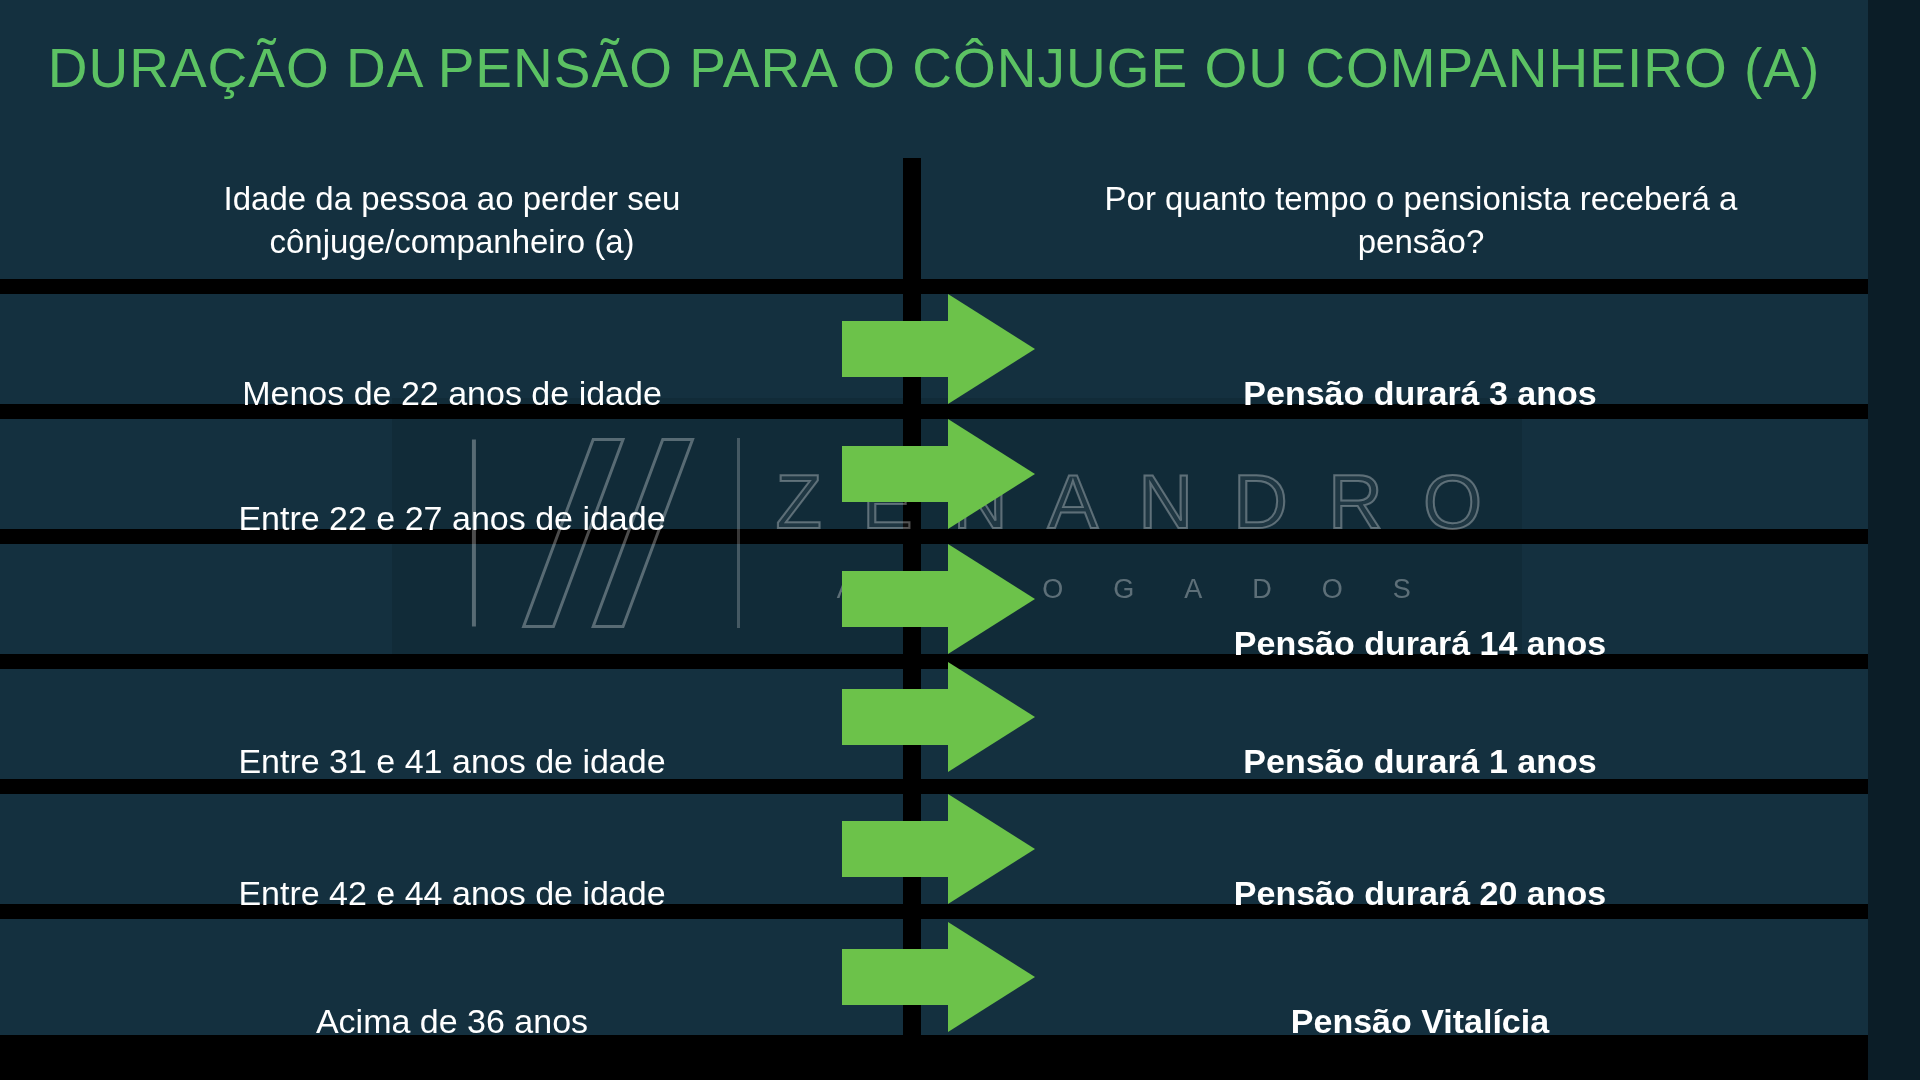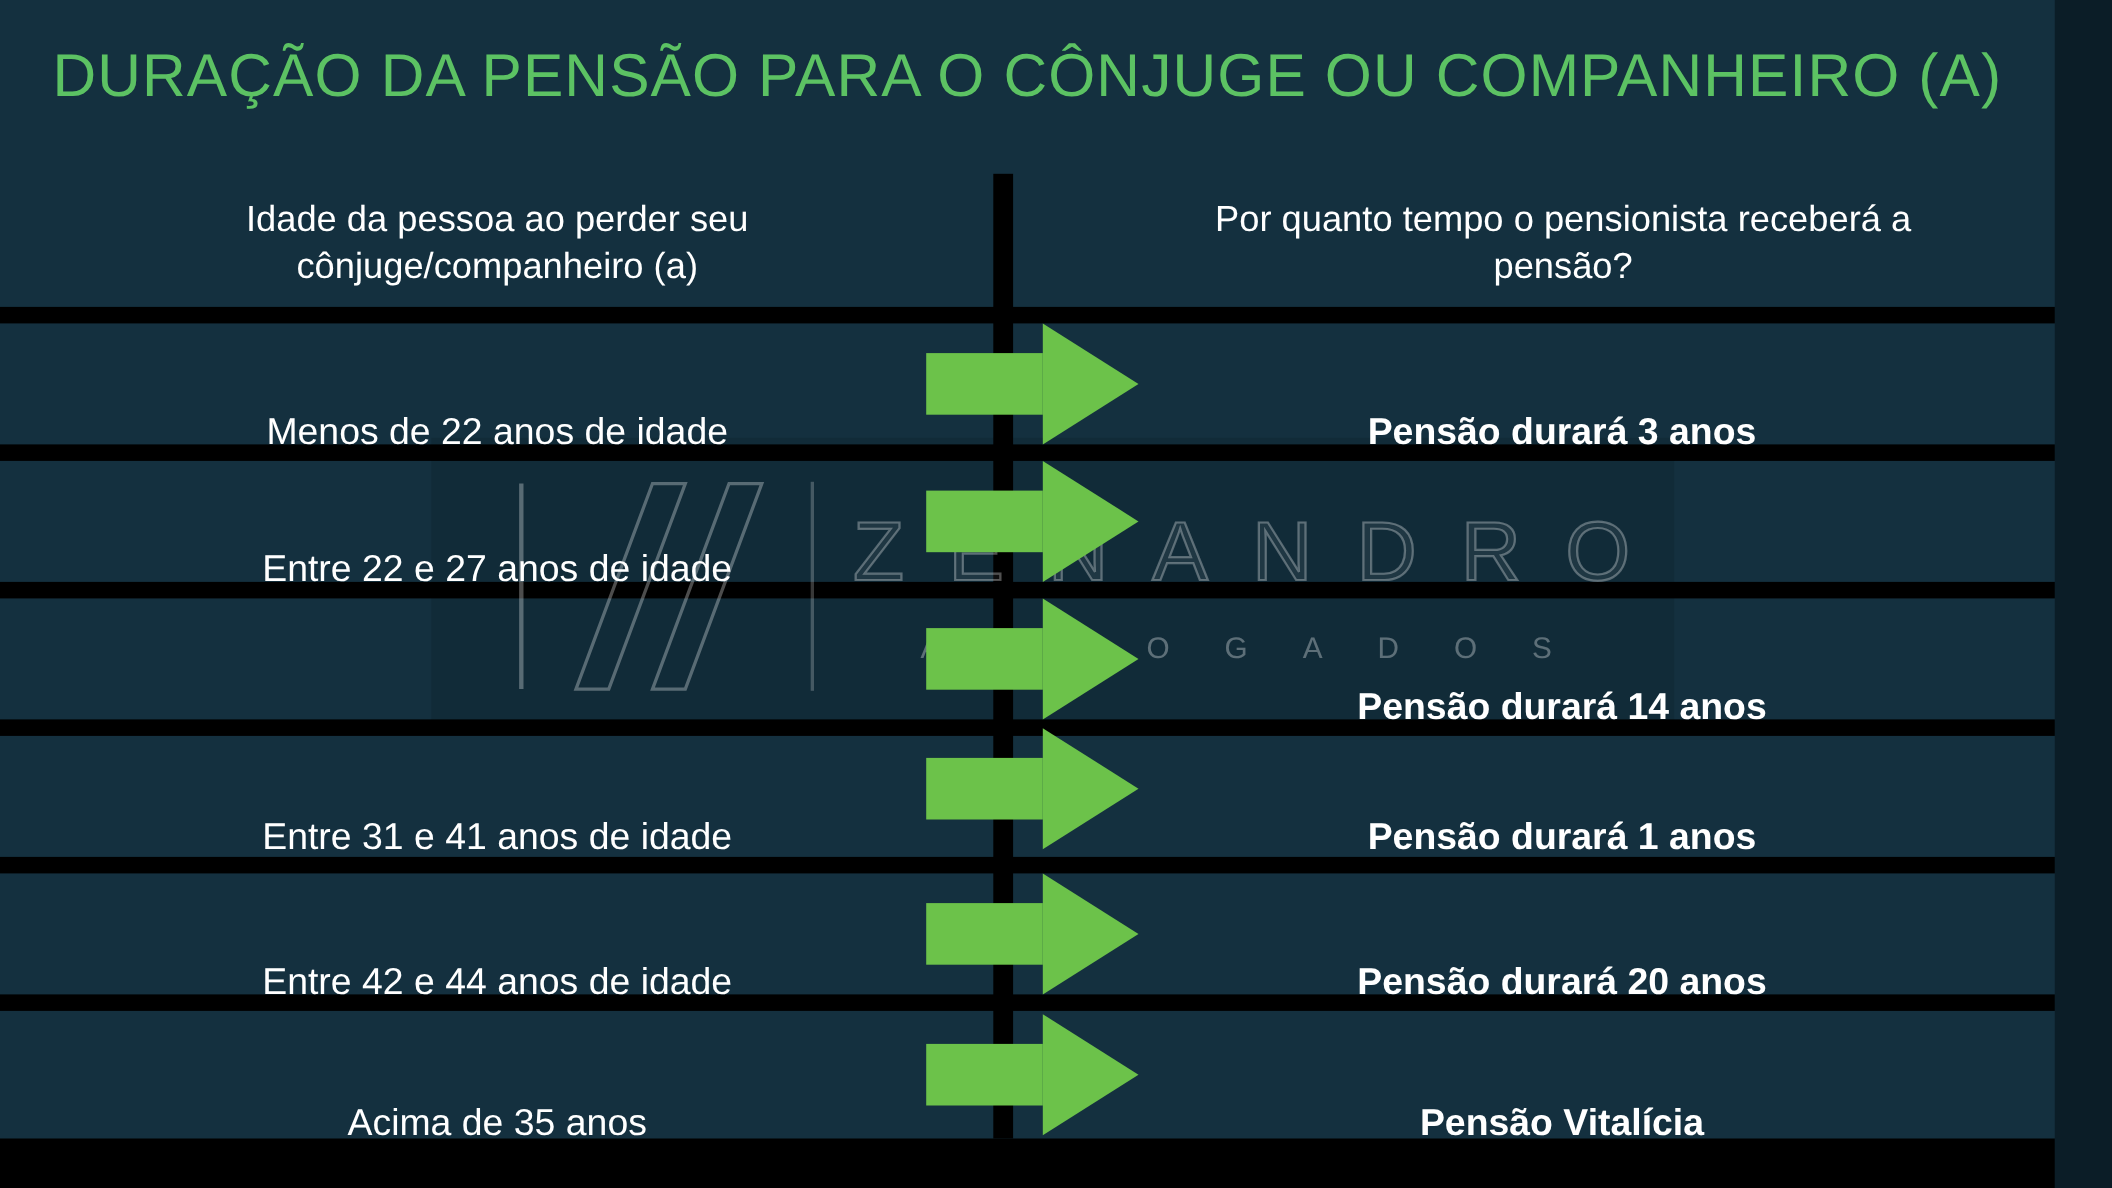--- a/index.html
+++ b/index.html
@@ -201,21 +201,21 @@
   <div class="row" style="top:794px">
     <div class="cell left">Entre 42 e 44 anos de idade</div>
     <div class="arrow">
       <div class="arrow-body"></div>
       <div class="arrow-head"></div>
     </div>
     <div class="cell right">Pensão durará 20 anos</div>
   </div>
 
   <div class="row" style="top:922px">
-    <div class="cell left">Acima de 35 anos</div>
+    <div class="cell left">Acima de 36 anos</div>
     <div class="arrow">
       <div class="arrow-body"></div>
       <div class="arrow-head"></div>
     </div>
     <div class="cell right">Pensão Vitalícia</div>
   </div>
 
 </div>
 
 </body></html>

